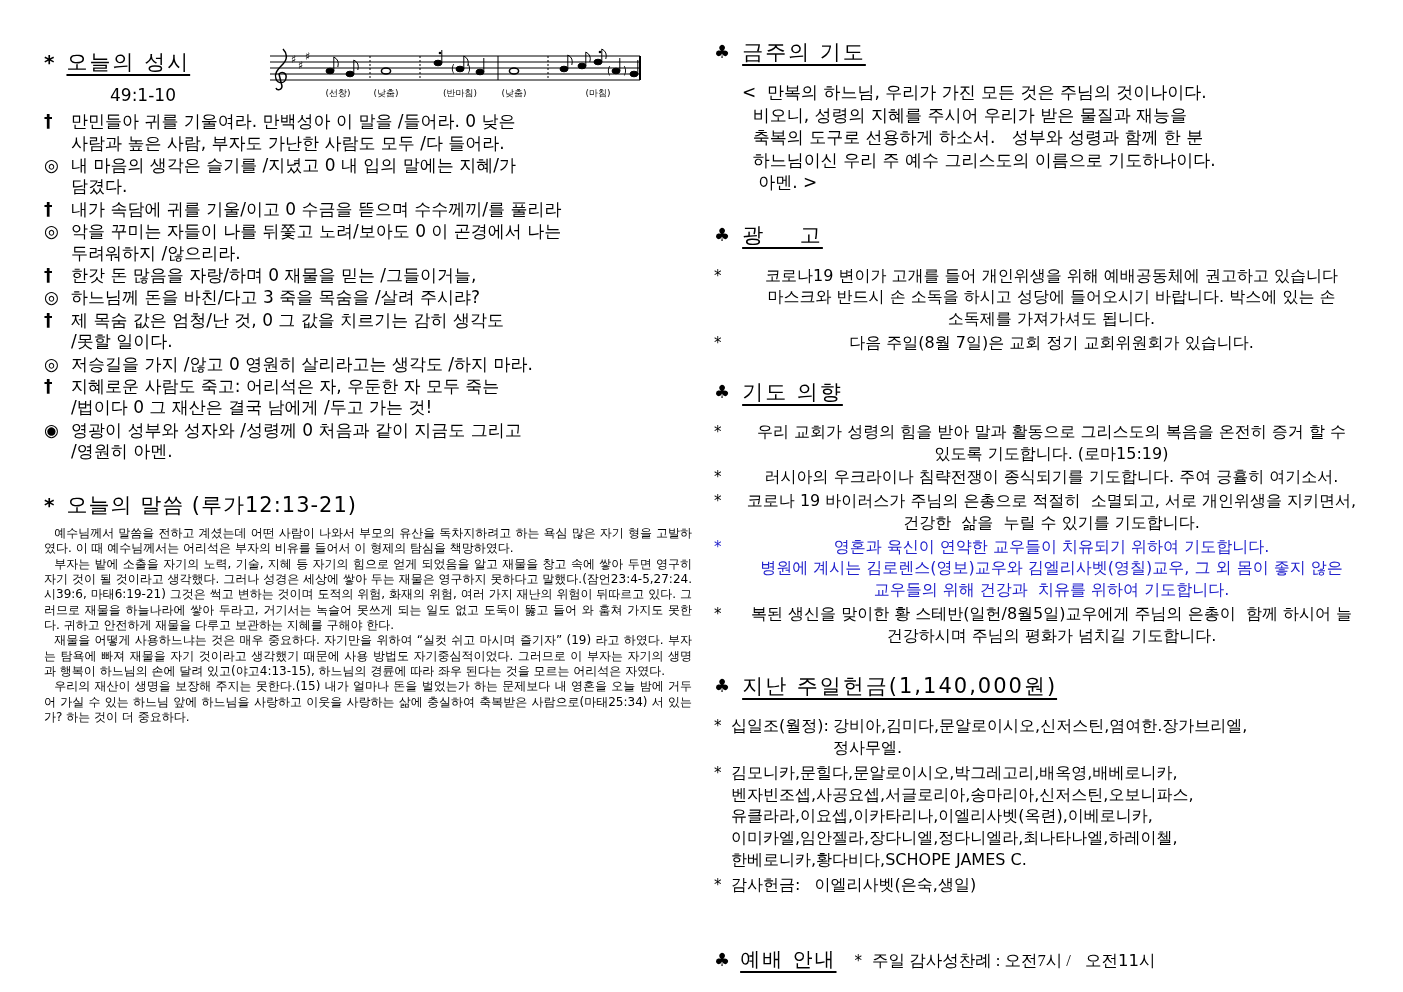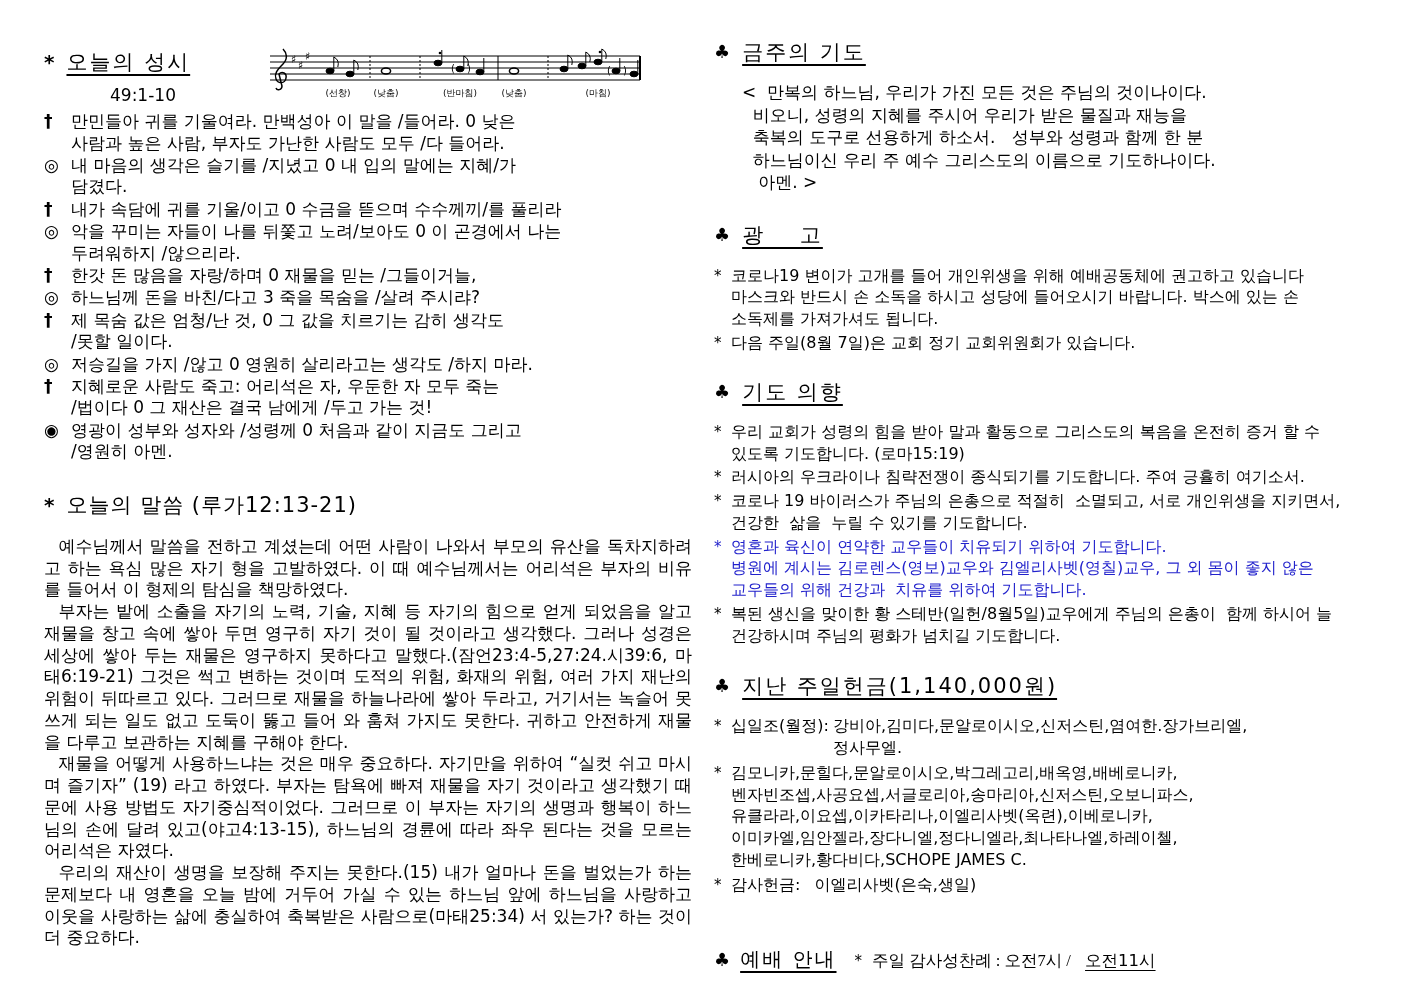--- a/index.html
+++ b/index.html
@@ -17,46 +17,46 @@
 
   .music{position:absolute;left:224px;top:-6px;}
 
   .psalm-ref{margin:10px 0 6px 66px;font-size:17px;}
   .verses{list-style:none;margin:4px 0 0 0;padding:0;font-size:17px;line-height:1.26;}
   .verses li{display:flex;margin-bottom:1px;}
   .vm{flex:0 0 27px;font-weight:bold;}
   .vt{flex:1;white-space:pre-wrap;}
 
   .word-sec{margin-top:30px;}
-  .word-body{margin-top:18px;font-size:17px;line-height:1.28;}
+  .word-body{margin-top:8px;font-size:12px;line-height:1.28;}
   .word-body p{margin:0;text-align:justify;text-indent:0.85em;}
 
   .r-sec{margin:0;}
   .r-body{font-size:16px;line-height:1.36;}
   .prayer-body{margin:16px 0 4px 28px;font-size:17px;line-height:1.32;white-space:pre-wrap;}
   .r-list{list-style:none;margin:16px 0 0 0;padding:0;}
   .r-list li{display:flex;margin-bottom:2px;}
   .rm{flex:0 0 17px;font-size:15px;padding-top:1px;}
-  .rt{flex:1;white-space:pre-wrap;}
+  .rt{flex:1;white-space:pre-wrap;text-align:center;}
 
   .off-list{list-style:none;margin:16px 0 0 0;padding:0;}
   .off-list li{display:flex;margin-bottom:3px;}
   .off-label{white-space:pre;margin-right:4px;}
   .off-names{flex:1;white-space:pre-wrap;}
 
   .gap-announce{margin-top:30px;}
   .gap-intent{margin-top:26px;}
   .gap-offering{margin-top:28px;}
   .gap-worship{margin-top:52px;}
 
   .worship-row{display:flex;align-items:baseline;gap:10px;font-size:16px;}
   .worship-row .h-title{font-size:20px;}
   .w-star{font-size:15px;margin-left:8px;}
   .w-text{white-space:pre;font-size:16.5px;font-family:Liberation Serif, serif;}
-  .u{text-decoration:underline;text-underline-offset:4px;font-size:16.5px;}
+  .u{text-underline-offset:4px;font-size:16.5px;}
 </style>
 </head>
 <body>
 
 <div class="page">
 
   <div class="col-left">
 
     <div class="h-row">
       <span class="star">*</span>

